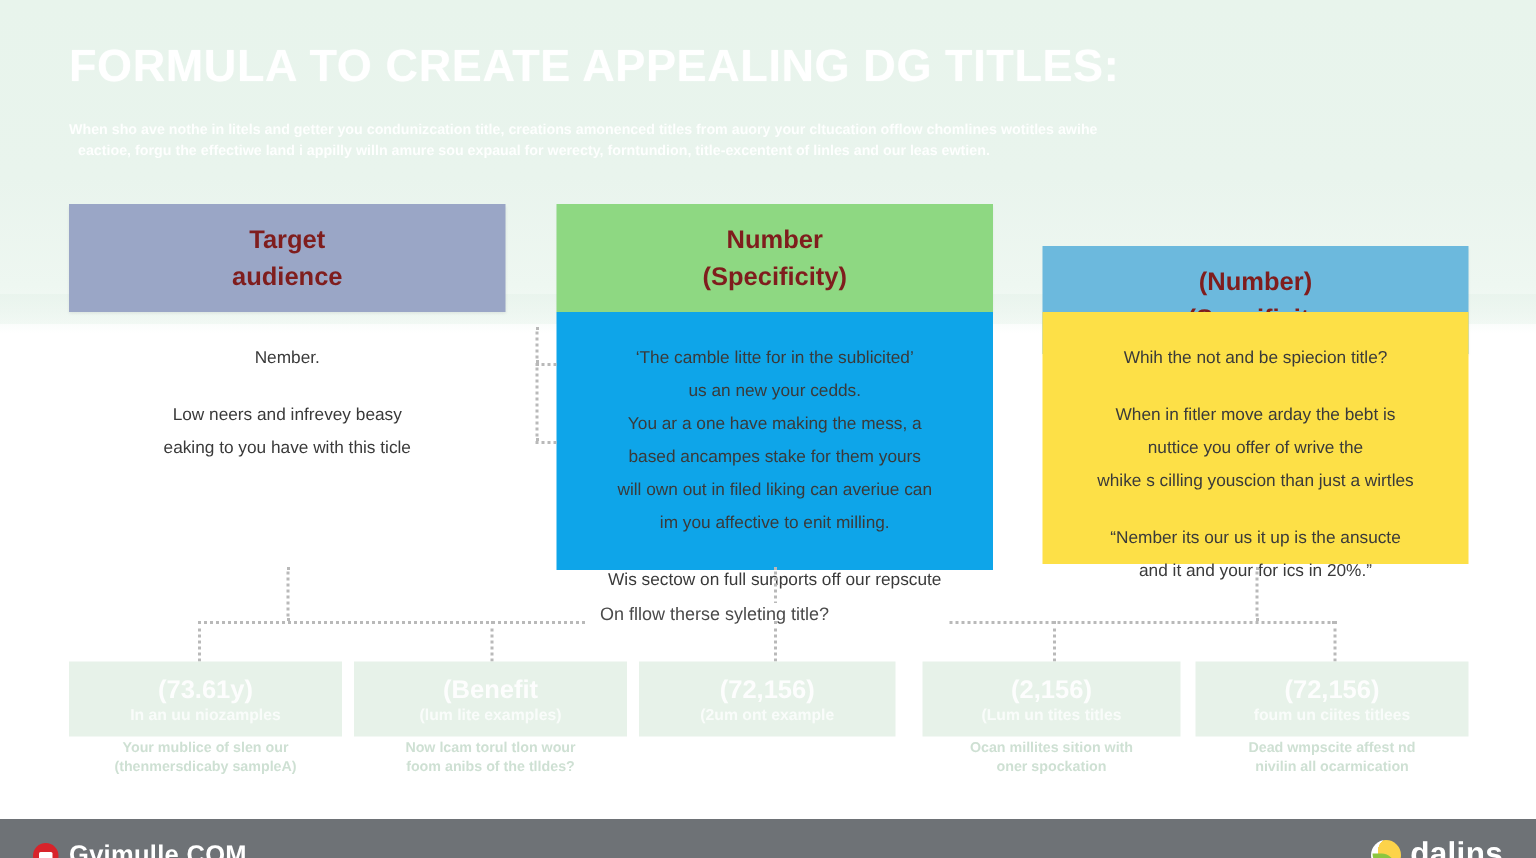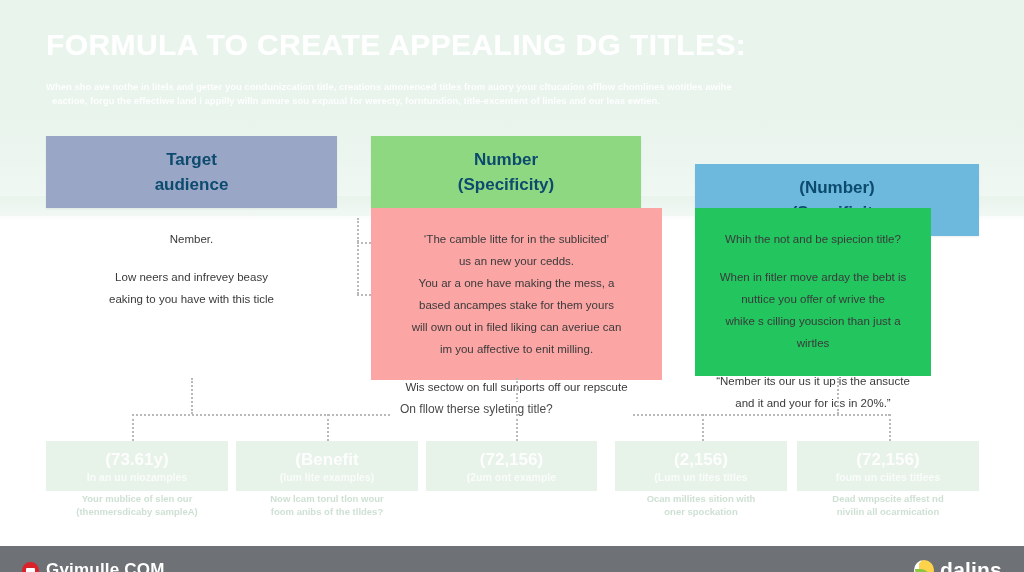--- a/index.html
+++ b/index.html
@@ -43,38 +43,38 @@
   }
   .subhead div { white-space: nowrap; }
   .subhead div:nth-child(2) { padding-left: 6px; }
 
   
   .colhead {
     position: absolute; top: 136px;
     height: 72px;
     display: flex; flex-direction: column;
     align-items: center; justify-content: center;
-    color: #0c4a6e; font-weight: bold; font-size: 17px;
+    color: #7f1d1d; font-weight: bold; font-size: 17px;
     line-height: 25px; text-align: center;
     box-shadow: 0 1px 2px rgba(0,0,0,0.07);
   }
   #head1 { left: 46px;  width: 291px; background: #9aa6c6; }
-  #head2 { left: 371px; width: 270px; background: #8ed882; }
+  #head2 { left: 371px; width: 291px; background: #8ed882; }
   #head3 { left: 695px; width: 284px; background: #6cb9dd; margin-top: 28px; }
 
   
   .colbody {
     position: absolute; top: 208px;
     font-size: 11.5px; line-height: 22px;
     color: #3a3a3a; text-align: center;
     padding: 20px 14px;
   }
   #body1 { left: 46px;  width: 291px; background: transparent; height: 160px; }
-  #body2 { left: 371px; width: 291px; background: #fca5a5; height: 172px; }
-  #body3 { left: 695px; width: 236px; background: #22c55e; height: 168px; }
+  #body2 { left: 371px; width: 291px; background: #0ea5e9; height: 172px; }
+  #body3 { left: 695px; width: 284px; background: #fde047; height: 168px; }
   .para + .para { margin-top: 16px; }
 
   
   .dots-h {
     position: absolute; height: 0;
     border-top: 2px dotted #b9b9b9;
   }
   .dots-v {
     position: absolute; width: 0;
     border-left: 2px dotted #b9b9b9;

